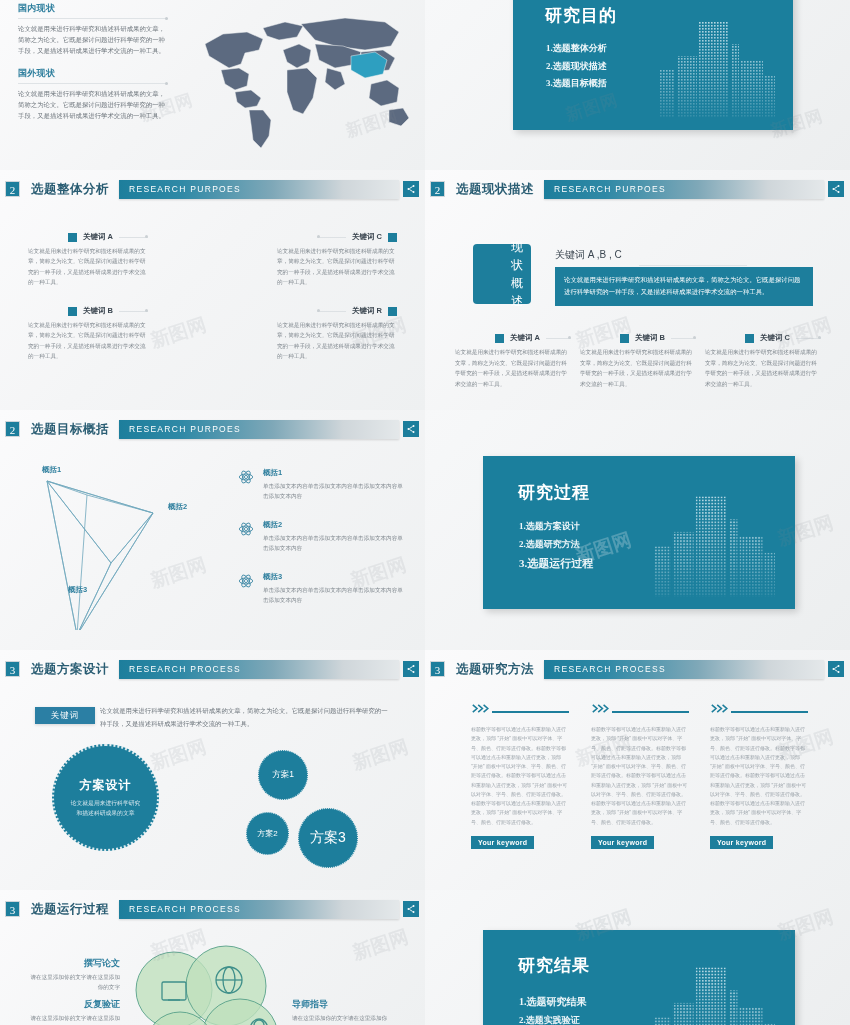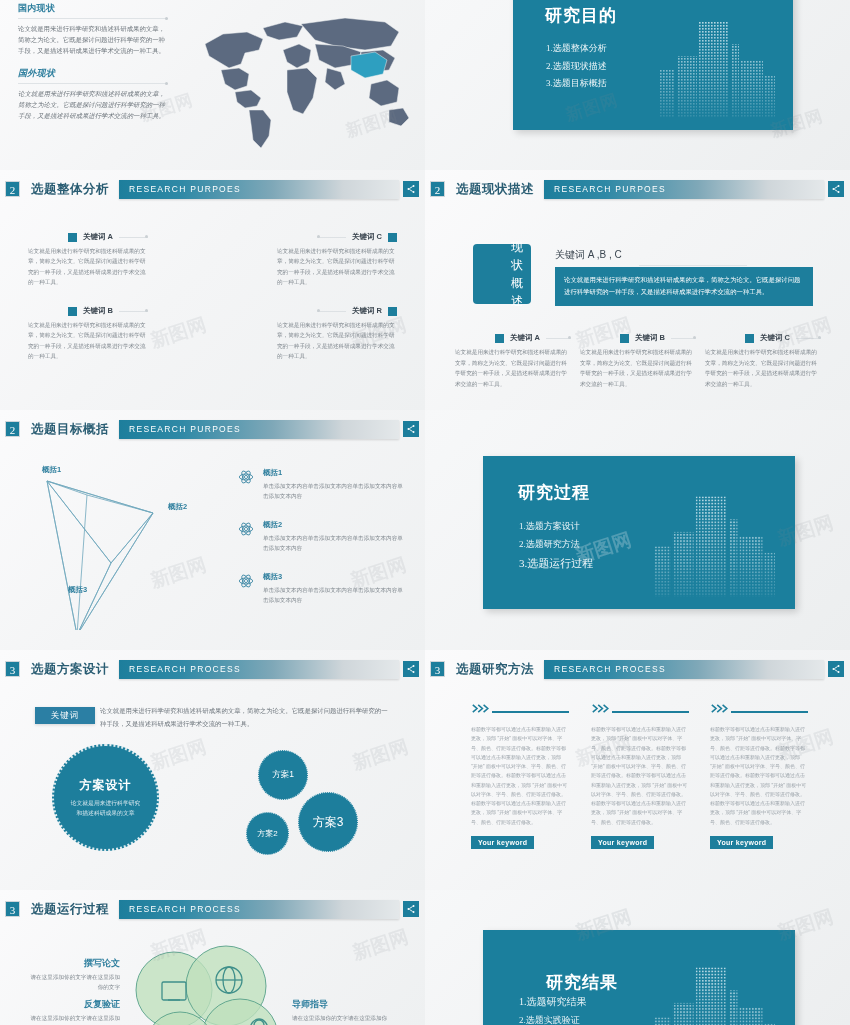--- a/index.html
+++ b/index.html
@@ -80,21 +80,21 @@
 
   
   .s-map .txtcol{ position:absolute;left:18px;top:2px;width:150px;}
   .s-map h3{
     font-size:9px;color:#2f7f9e;font-weight:bold;margin-bottom:3px;
     letter-spacing:.3px;
   }
   .rule{ height:1px;background:#dfe3e6; margin:2px 0 4px 0; position:relative;}
   .rule:after{content:"";position:absolute;right:0;top:-1px;width:3px;height:3px;border-radius:50%;background:#c8ced2;}
   .s-map p{ font-size:6.4px;line-height:1.75;color:#6d757c; }
-  .s-map .blk2{margin-top:10px;font-style:italic;}
+  .s-map .blk2{margin-top:10px;}
   .mapwrap{position:absolute;right:10px;top:6px;width:240px;height:150px;}
 
   
   .kw-head{display:flex;align-items:center;margin-left:40px;}
   .kw-sq{width:9px;height:9px;background:#1d7e9c;flex:none;}
   .kw-lbl{font-size:7.5px;font-weight:bold;color:#3b4650;margin-left:6px;white-space:nowrap;}
   .kw-line{flex:1;height:1px;background:#dde1e4;margin-left:6px;position:relative;}
   .kw-line:after{content:"";position:absolute;right:0;top:-1.5px;width:3px;height:3px;border-radius:50%;background:#cbd0d4;}
   .kw-body{font-size:5.6px;line-height:1.85;color:#7c848b;margin-top:4px;}
 
@@ -146,38 +146,39 @@
     overflow:hidden;
   }
   .dark-card h2{
     position:absolute;color:#fff;font-weight:bold;letter-spacing:1px;
     font-family:"Liberation Sans", sans-serif;
   }
   .dark-card ol{position:absolute;list-style:none;}
   .dark-card ol li{
     color:#eef6f9;font-family:"Liberation Serif", serif;
     white-space:nowrap;
+    font-weight:bold;
   }
   .city{position:absolute;opacity:.92;}
 
   
   .pd-kw{position:absolute;left:35px;top:57px;width:60px;height:17px;background:#2b7fa4;
          color:#fff;font-size:8.5px;display:flex;align-items:center;justify-content:center;letter-spacing:1px;
          box-shadow:0 1px 3px rgba(0,0,0,.15);}
   .pd-para{position:absolute;left:100px;top:55px;width:288px;font-size:6.4px;line-height:2;color:#6d757c;}
   .pd-big{position:absolute;left:52px;top:94px;width:107px;height:107px;border-radius:50%;
           background:#1d7e9c;border:2px dotted rgba(255,255,255,.85);
           display:flex;flex-direction:column;align-items:center;justify-content:center;text-align:center;}
   .pd-big b{color:#fff;font-size:12px;letter-spacing:1px;margin-bottom:4px;}
   .pd-big p{color:#dceaf0;font-size:5.8px;line-height:1.75;width:72px;}
   .pd-c{position:absolute;border-radius:50%;background:#1d7e9c;border:1.5px dotted rgba(255,255,255,.8);
         display:flex;align-items:center;justify-content:center;color:#fff;}
   .pd-c1{left:258px;top:100px;width:50px;height:50px;font-size:8.5px;}
   .pd-c2{left:246px;top:162px;width:43px;height:43px;font-size:8px;}
-  .pd-c3{left:298px;top:142px;width:60px;height:60px;font-size:12px;}
+  .pd-c3{left:298px;top:158px;width:60px;height:60px;font-size:14px;}
 
   
   .rm-col{position:absolute;top:52px;width:98px;}
   .rm-chev{display:flex;align-items:center;}
   .rm-chev svg{width:18px;height:13px;flex:none;}
   .rm-chev .bar{flex:1;height:2px;background:#1d7e9c;margin-left:3px;margin-top:7px;}
   .rm-body{font-size:5px;line-height:1.85;color:#9aa2a9;margin-top:10px;}
   .rm-btn{margin-top:9px;display:inline-block;background:#1d7e9c;color:#fff;font-size:7px;font-weight:bold;
           padding:3px 7px;letter-spacing:.3px;}
 
@@ -636,21 +637,21 @@
     <div class="vn-lbl vn-r" style="left:292px;top:108px;width:100px;">
       <b>导师指导</b>
       <p>请在这里添加你的文字请在这里添加你的文字</p>
     </div>
     <div style="position:absolute;left:150px;top:42px;font-size:19px;font-family:'Liberation Serif',serif;font-weight:bold;color:rgba(130,140,150,.13);transform:rotate(-18deg);">新图网</div>
     <div style="position:absolute;left:352px;top:42px;font-size:19px;font-family:'Liberation Serif',serif;font-weight:bold;color:rgba(130,140,150,.13);transform:rotate(-18deg);">新图网</div>
   </div>
 
   <div class="slide r4 dark-slide">
     <div class="dark-card" style="left:58px;top:40px;width:312px;height:150px;">
-      <h2 style="left:35px;top:41px;font-size:17px;margin-left:28px;">研究结果</h2>
+      <h2 style="left:35px;top:24px;font-size:17px;">研究结果</h2>
       <ol style="left:36px;top:62px;">
         <li style="font-size:10px;line-height:1.95;">1.选题研究结果</li>
         <li style="font-size:9px;line-height:1.95;">2.选题实践验证</li>
       </ol>
       <svg class="city" style="right:18px;bottom:0;width:125px;height:125px;" viewBox="0 0 120 120">
         <defs>
           <pattern id="dots3" width="3" height="3" patternUnits="userSpaceOnUse">
             <rect width="1.6" height="1.6" fill="#cfe7f0"></rect>
           </pattern>
           <linearGradient id="fade3" x1="0" y1="0" x2="0" y2="1">

